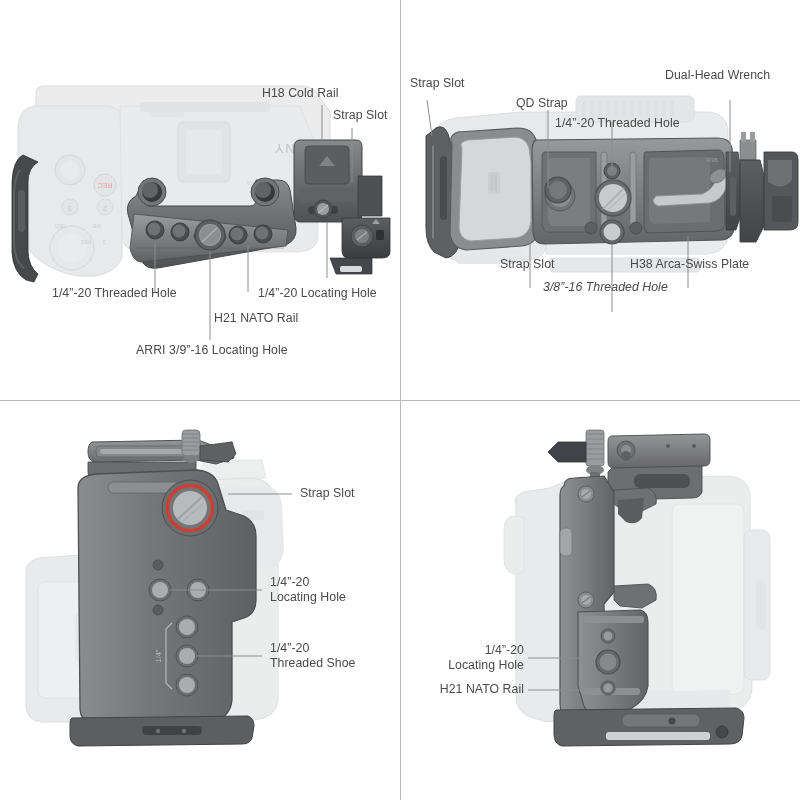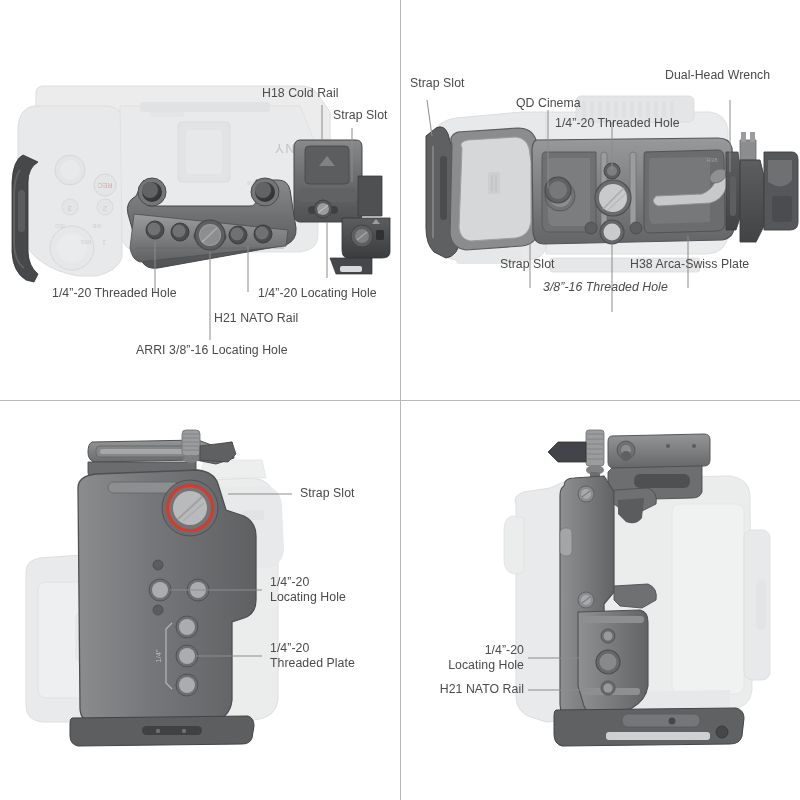--- a/index.html
+++ b/index.html
@@ -173,21 +173,21 @@
           <line x1="155" y1="242" x2="155" y2="292"></line>
           <line x1="248" y1="246" x2="248" y2="292"></line>
           <line x1="210" y1="252" x2="210" y2="340"></line>
         </g>
       </svg>
       <div class="lbl" style="left:262px;top:86px;">H18 Cold Rail</div>
       <div class="lbl" style="left:333px;top:108px;">Strap Slot</div>
       <div class="lbl" style="left:258px;top:286px;text-align:right;">1/4”-20 Locating Hole</div>
       <div class="lbl" style="left:52px;top:286px;">1/4”-20 Threaded Hole</div>
       <div class="lbl" style="left:214px;top:311px;">H21 NATO Rail</div>
-      <div class="lbl" style="left:136px;top:343px;">ARRI 3/8”-16 Locating Hole</div>
+      <div class="lbl" style="left:136px;top:343px;">ARRI 3/9”-16 Locating Hole</div>
     </div>
   </div>
 
   <div class="quad" id="q-tr">
     <svg class="art" viewBox="0 0 400 400">
       <defs>
         <linearGradient id="trMetal" x1="0" y1="0" x2="0" y2="1">
           <stop offset="0" stop-color="#97999b"></stop>
             <stop offset="0.5" stop-color="#7d7f81"></stop>
           <stop offset="1" stop-color="#636567"></stop>
@@ -307,21 +307,21 @@
           <line x1="27" y1="100" x2="32" y2="136"></line>
           <line x1="148" y1="110" x2="148" y2="188"></line>
           <line x1="212" y1="122" x2="212" y2="170"></line>
           <line x1="330" y1="100" x2="330" y2="172"></line>
           <line x1="130" y1="238" x2="130" y2="288"></line>
           <line x1="212" y1="244" x2="212" y2="312"></line>
           <line x1="288" y1="236" x2="288" y2="288"></line>
         </g>
       </svg>
       <div class="lbl" style="left:10px;top:76px;">Strap Slot</div>
-      <div class="lbl" style="left:116px;top:96px;">QD Cinema</div>
+      <div class="lbl" style="left:116px;top:96px;">QD Strap</div>
       <div class="lbl" style="left:265px;top:68px;">Dual-Head Wrench</div>
       <div class="lbl" style="left:155px;top:116px;">1/4”-20 Threaded Hole</div>
       <div class="lbl" style="left:100px;top:257px;">Strap Slot</div>
       <div class="lbl" style="left:143px;top:280px;font-style:italic;">3/8”-16 Threaded Hole</div>
       <div class="lbl" style="left:230px;top:257px;text-align:center;">H38 Arca-Swiss Plate</div>
     </div>
   </div>
 
   <div class="quad" id="q-bl">
     <svg class="art" viewBox="0 0 400 400">
@@ -422,21 +422,21 @@
         <g stroke="#8c8c8c" stroke-width="1" fill="none">
           <line x1="228" y1="94" x2="292" y2="94"></line>
           <line x1="170" y1="190" x2="262" y2="190"></line>
           <line x1="196" y1="256" x2="262" y2="256"></line>
         </g>
       </svg>
       <div class="lbl" style="left:300px;top:86px;">Strap Slot</div>
       <div class="lbl" style="left:270px;top:175px;">1/4”-20</div>
       <div class="lbl" style="left:270px;top:190px;">Locating Hole</div>
       <div class="lbl" style="left:270px;top:241px;">1/4”-20</div>
-      <div class="lbl" style="left:270px;top:256px;">Threaded Plate</div>
+      <div class="lbl" style="left:270px;top:256px;">Threaded Shoe</div>
     </div>
   </div>
 
   <div class="quad" id="q-br">
     <svg class="art" viewBox="0 0 400 400">
       <defs>
         <linearGradient id="brMetal" x1="0" y1="0" x2="1" y2="0">
           <stop offset="0" stop-color="#8e9092"></stop>
             <stop offset="0.5" stop-color="#787a7c"></stop>
           <stop offset="1" stop-color="#616365"></stop>

